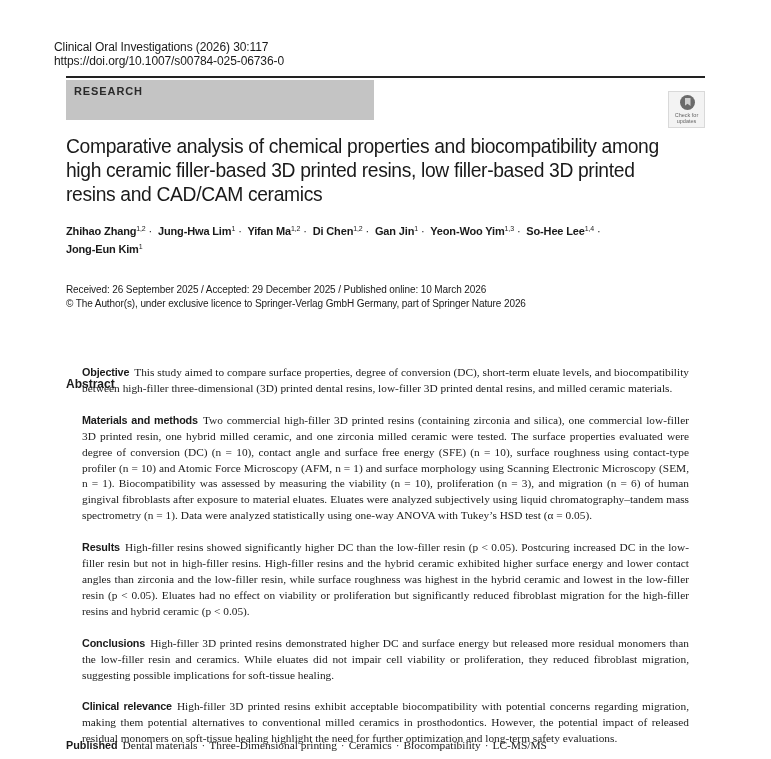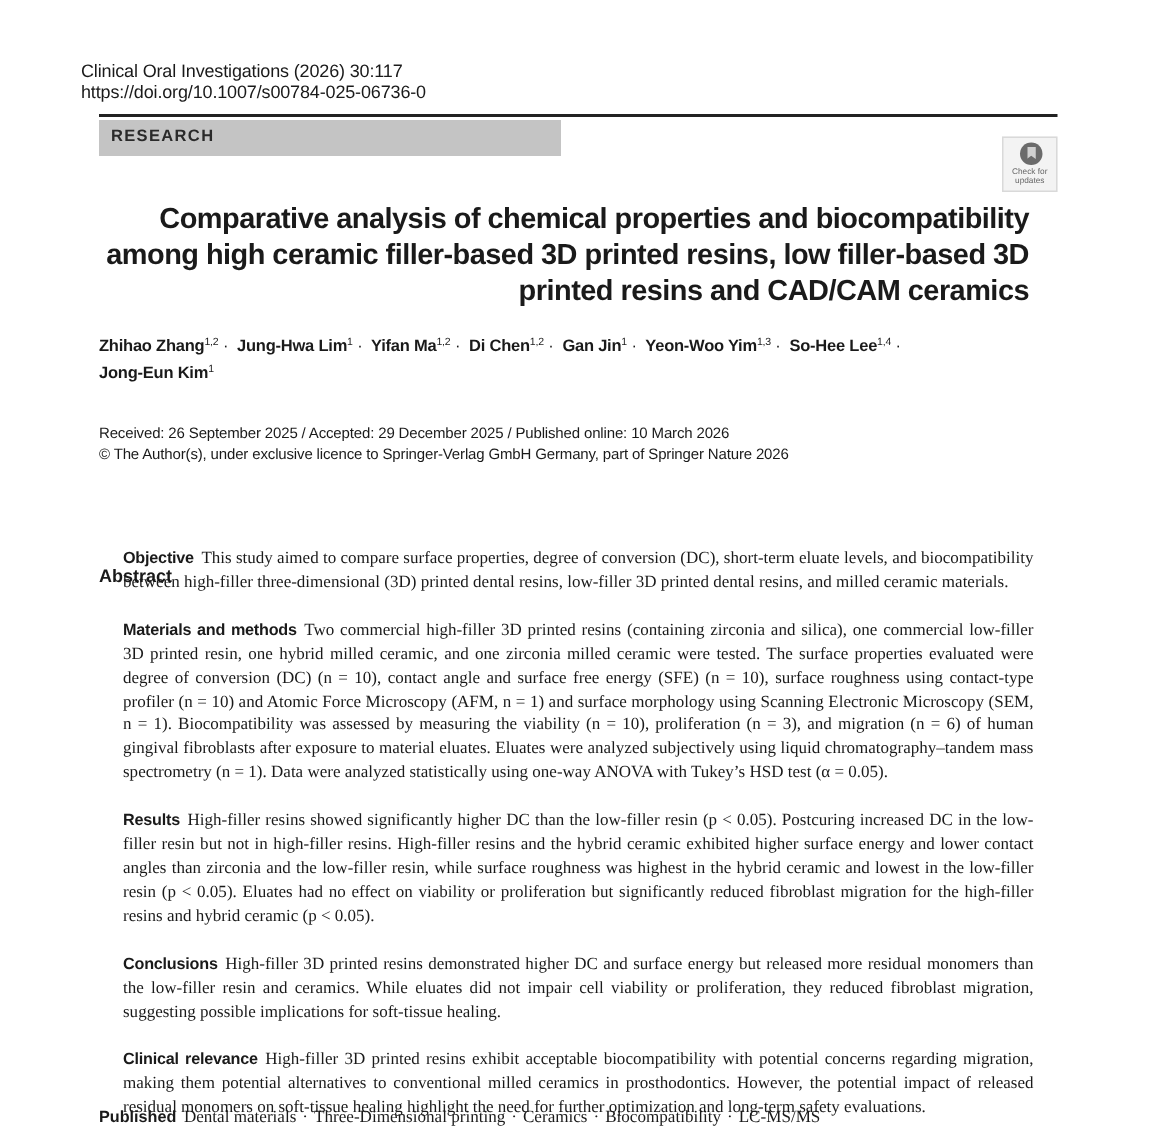--- a/index.html
+++ b/index.html
@@ -2,29 +2,29 @@
 <html><head>
   <meta charset="utf-8">
   <style>
     html, body { margin: 0; padding: 0; background: #ffffff; }
     body { width: 771px; height: 759px; position: relative; overflow: hidden; color: #1a1a1a; }
     .sans { font-family: "Liberation Sans", "DejaVu Sans", sans-serif; }
     .serif { font-family: "Liberation Serif", "DejaVu Serif", serif; }
 
     #journal { position: absolute; left: 54px; top: 40px; font-size: 12px; line-height: 14px; letter-spacing: -0.1px; }
     #rule { position: absolute; left: 66px; top: 76px; width: 639px; height: 1.5px; background: #222; }
-    #research-bar { position: absolute; left: 66px; top: 80px; width: 308px; height: 24px; background: #c4c4c4; }
+    #research-bar { position: absolute; left: 66px; top: 80px; width: 308px; height: 40px; background: #c4c4c4; }
     #research-bar span { position: absolute; left: 8px; top: 5px; font-size: 11px; font-weight: bold; letter-spacing: 0.9px; color: #2a2a2a; }
 
     #cfu { position: absolute; left: 668px; top: 91px; width: 37px; height: 37px; background: #f3f3f3; border: 1px solid #d9d9d9; box-sizing: border-box; }
     #cfu .circle { position: absolute; left: 11px; top: 3px; width: 15px; height: 15px; border-radius: 50%; background: #6b6b6b; }
     #cfu .bookmark { position: absolute; left: 4.5px; top: 3px; width: 6px; height: 8px; background: #d0d0d0; clip-path: polygon(0 0,100% 0,100% 100%,50% 72%,0 100%); }
     #cfu .cfu-text { position: absolute; left: 0; right: 0; top: 20px; text-align: center; font-size: 5.5px; line-height: 6px; color: #666; }
 
-    #title { position: absolute; left: 66px; top: 135px; width: 620px; font-size: 19.3px; line-height: 24px; font-weight: bold; letter-spacing: -0.35px; color: #1a1a1a; text-align: right; }
+    #title { position: absolute; left: 66px; top: 135px; width: 620px; font-size: 19.3px; line-height: 24px; font-weight: normal; letter-spacing: -0.35px; color: #1a1a1a; }
 
     #authors { position: absolute; left: 66px; top: 222px; width: 650px; font-size: 11px; line-height: 18px; font-weight: bold; letter-spacing: -0.15px; }
     #authors sup { font-size: 7px; font-weight: normal; vertical-align: 4px; line-height: 0; }
     #authors .sep { font-weight: normal; padding: 0 3px; }
 
     #dates { position: absolute; left: 66px; top: 283px; font-size: 10px; line-height: 13.5px; letter-spacing: -0.1px; }
 
     #abstract-head { position: absolute; left: 66px; top: 333px; font-size: 12px; font-weight: bold; margin-top: 44px; }
     #abstract { position: absolute; left: 66px; top: 349px; width: 639px; font-size: 11.35px; line-height: 15.9px; text-align: justify; }
     #abstract p { margin: 16px; }

